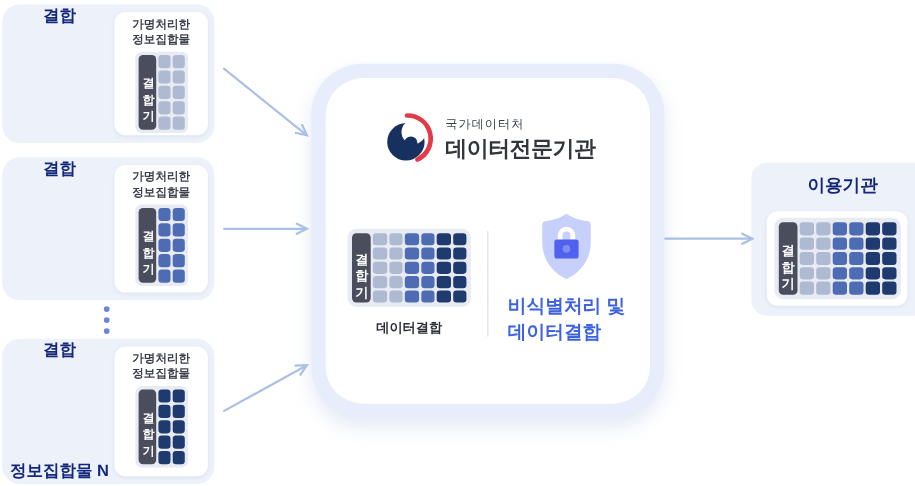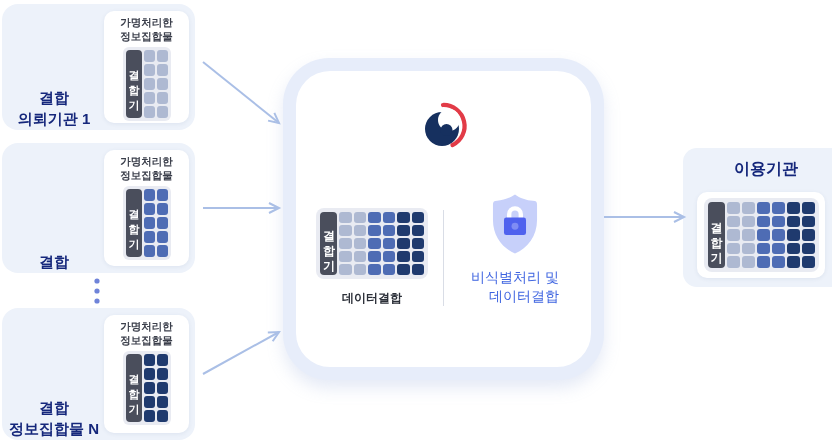--- a/index.html
+++ b/index.html
@@ -9,21 +9,21 @@
     --blue-text:#3d63e0; --logo-navy:#16305f; --logo-red:#e23b47; --dark-text:#32353d; --dots:#6f83d9;
   }
   *{margin:0;padding:0;box-sizing:border-box;}
   html,body{width:832px;height:442px;background:#fff;overflow:hidden;
     font-family:"Liberation Sans","DejaVu Sans",sans-serif;}
   .stage{position:relative;width:832px;height:442px;background:#fff;}
 
   
   .req-card{position:absolute;left:2px;width:193px;background:var(--card-bg);border-radius:16px;}
   .req-title{position:absolute;left:0;top:0;bottom:0;width:104px;display:flex;flex-direction:column;
-    align-items:center;justify-content:flex-end;color:var(--accent-navy);font-weight:bold;
+    align-items:center;justify-content:space-between;color:var(--accent-navy);font-weight:bold;
     font-size:15px;line-height:1.45;text-align:center;}
   .panel{position:absolute;right:6px;top:7px;bottom:7px;width:85px;background:#fff;border-radius:10px;
     padding-top:5px;box-shadow:0 1px 4px rgba(40,60,120,.08);}
   .panel-head{font-size:10.5px;font-weight:600;color:#3b3f4b;text-align:center;line-height:1.3;}
   .mini-grid-wrap,.big-grid-wrap{background:var(--grid-bg);border-radius:6px;padding:3px;
     display:flex;gap:2px;width:fit-content;margin:4px auto 0;}
   .combiner{background:var(--combiner-dark);color:#fff;border-radius:4px;
     writing-mode:vertical-rl;text-orientation:upright;display:flex;align-items:center;justify-content:center;
     font-size:11px;font-weight:700;letter-spacing:4px;width:16px;padding:4px 0;}
   .cells{display:grid;gap:2px;}
@@ -37,43 +37,42 @@
   .center-box{position:absolute;left:13px;top:13px;right:13px;bottom:13px;background:#fff;border-radius:34px;}
   .logo-row{display:flex;align-items:center;justify-content:center;gap:9px;margin-top:31px;}
   .logo-text .small{font-size:11px;color:#3a3e47;letter-spacing:1px;}
   .logo-text .large{font-size:20px;color:var(--dark-text);font-weight:600;letter-spacing:-.5px;margin-top:2px;}
   .center-content{display:flex;justify-content:center;align-items:flex-start;margin-top:40px;}
   .half{width:142px;display:flex;flex-direction:column;align-items:center;}
   .v-divider{width:1px;height:96px;background:var(--divider);margin-top:18px;}
   .big-grid-wrap{margin:16px 0 0;padding:4px;border-radius:8px;}
   .big-grid-wrap .combiner{width:17px;font-size:12px;letter-spacing:3px;}
   .join-label{margin-top:11px;font-size:12px;font-weight:700;color:#2b2f38;}
-  .privacy-label{margin-top:12px;font-size:14px;font-weight:400;color:var(--blue-text);
-    text-align:right;line-height:1.35;}
+  .privacy-label{margin-top:12px;font-size:17px;font-weight:700;color:var(--blue-text);
+    text-align:left;line-height:1.35;}
 
   
   .user-card{position:absolute;left:683px;top:148px;width:166px;height:139px;background:var(--card-bg);
     border-radius:14px;}
   .user-title{margin-top:11px;text-align:center;color:var(--accent-navy);font-weight:bold;font-size:16px;}
   .user-panel{position:absolute;left:14px;top:44px;width:128px;height:86px;background:#fff;border-radius:10px;
     display:flex;align-items:center;justify-content:center;box-shadow:0 1px 4px rgba(40,60,120,.08);}
   .user-panel .big-grid-wrap{margin:0;}
   .user-panel .big-cells .cell{width:13px;height:11.5px;}
 
   .overlay{position:absolute;left:0;top:0;pointer-events:none;}
 </style>
 </head>
 <body>
 
 <div class="stage">
 
   <div class="req-card" style="top:4px;height:126px;">
     <div class="req-title">
       <div>결합</div>
-      <div>의뢰기관 1</div>
     </div>
     <div class="panel">
       <div class="panel-head">
         <div>가명처리한</div>
         <div>정보집합물</div>
       </div>
       <div class="mini-grid-wrap">
         <div class="combiner">결합기</div>
         <div class="cells mini-cells" style="grid-template-columns: repeat(2, auto);">
             <div class="cell" style="background: rgb(174, 185, 210);"></div>
@@ -148,20 +147,24 @@
 
   <div class="center-frame">
     <div class="center-box">
       <div class="logo-row">
         <svg width="50" height="50" viewBox="0 0 100 100">
           <path d="M48 6 A42 42 0 0 1 67 86" stroke="var(--logo-red)" stroke-width="8.5" fill="none" stroke-linecap="round"></path>
           <circle cx="46" cy="54" r="34" fill="var(--logo-navy)"></circle>
           <circle cx="60" cy="36" r="22" fill="#ffffff"></circle>
           <circle cx="55" cy="56" r="12" fill="var(--logo-navy)"></circle>
         </svg>
+        <div class="logo-text">
+          <div class="small">국가데이터처</div>
+          <div class="large">데이터전문기관</div>
+        </div>
       </div>
       <div class="center-content">
         <div class="half">
           <div class="big-grid-wrap">
             <div class="combiner">결합기</div>
             <div class="cells big-cells" style="grid-template-columns: repeat(6, auto);">
                 <div class="cell" style="background: rgb(174, 185, 210);"></div>
                 <div class="cell" style="background: rgb(174, 185, 210);"></div>
                 <div class="cell" style="background: rgb(78, 108, 180);"></div>
                 <div class="cell" style="background: rgb(78, 108, 180);"></div>

